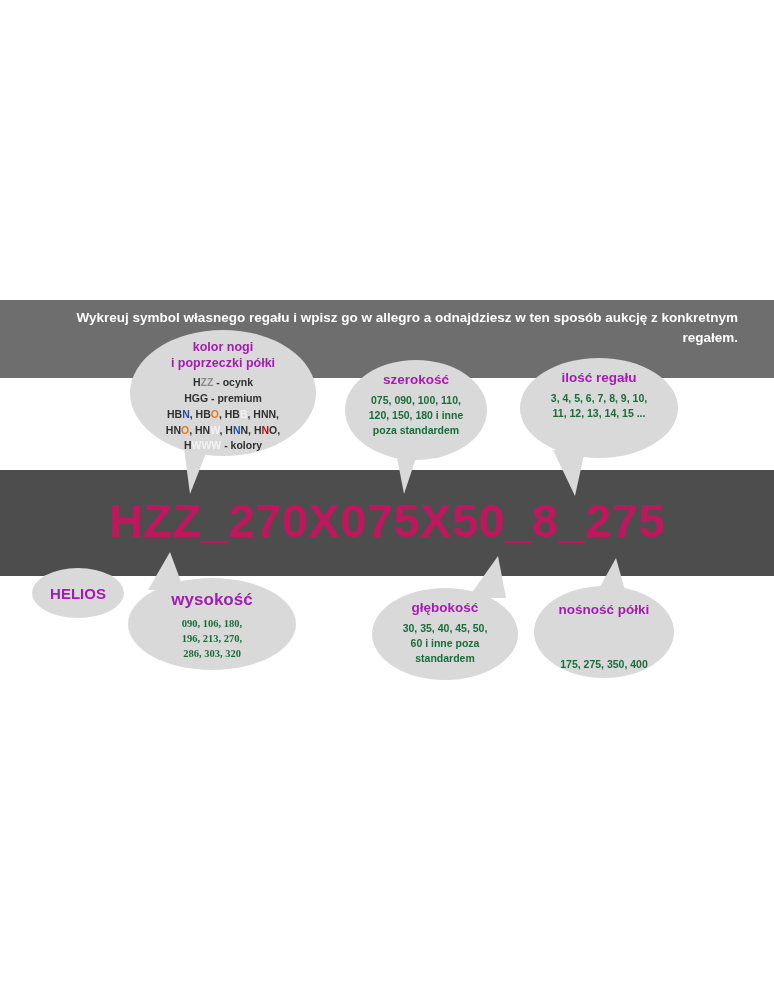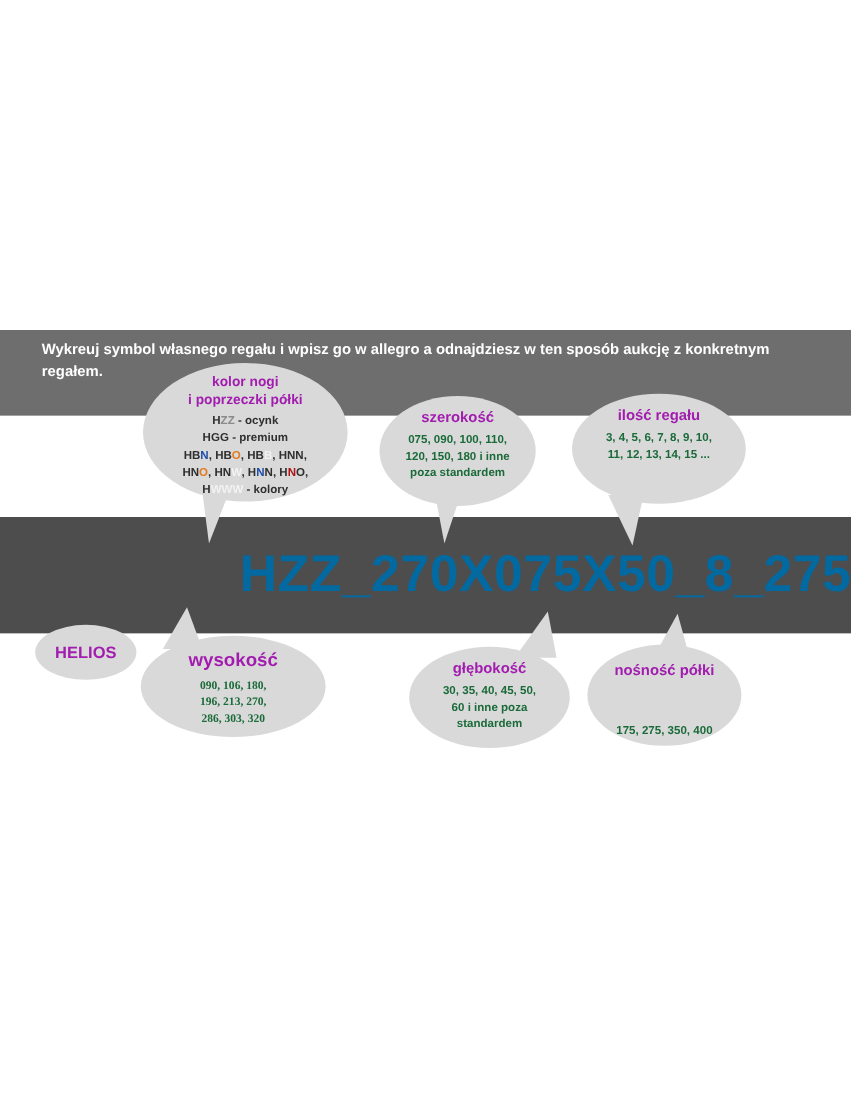--- a/index.html
+++ b/index.html
@@ -54,35 +54,35 @@
     height: 0px;
     background: #6e6e6e;
   }
 
   
   .header-text {
     position: absolute;
     left: 38px;
     top: 308px;
     width: 700px;
-    text-align: left;
+    text-align: right;
     color: #ffffff;
     font-size: 13.5px;
     font-weight: bold;
     line-height: 1.45;
   }
 
   
   .main-code {
     position: absolute;
     left: 0;
     top: 493px;
     width: 774px;
-    text-align: right;
-    color: #0369a1;
+    text-align: center;
+    color: #be185d;
     font-size: 47px;
     font-weight: bold;
     letter-spacing: 0.5px;
     font-family: "Liberation Sans", sans-serif;
   }
 
   
   .bubble {
     position: absolute;
     background: #d9d9d9;

